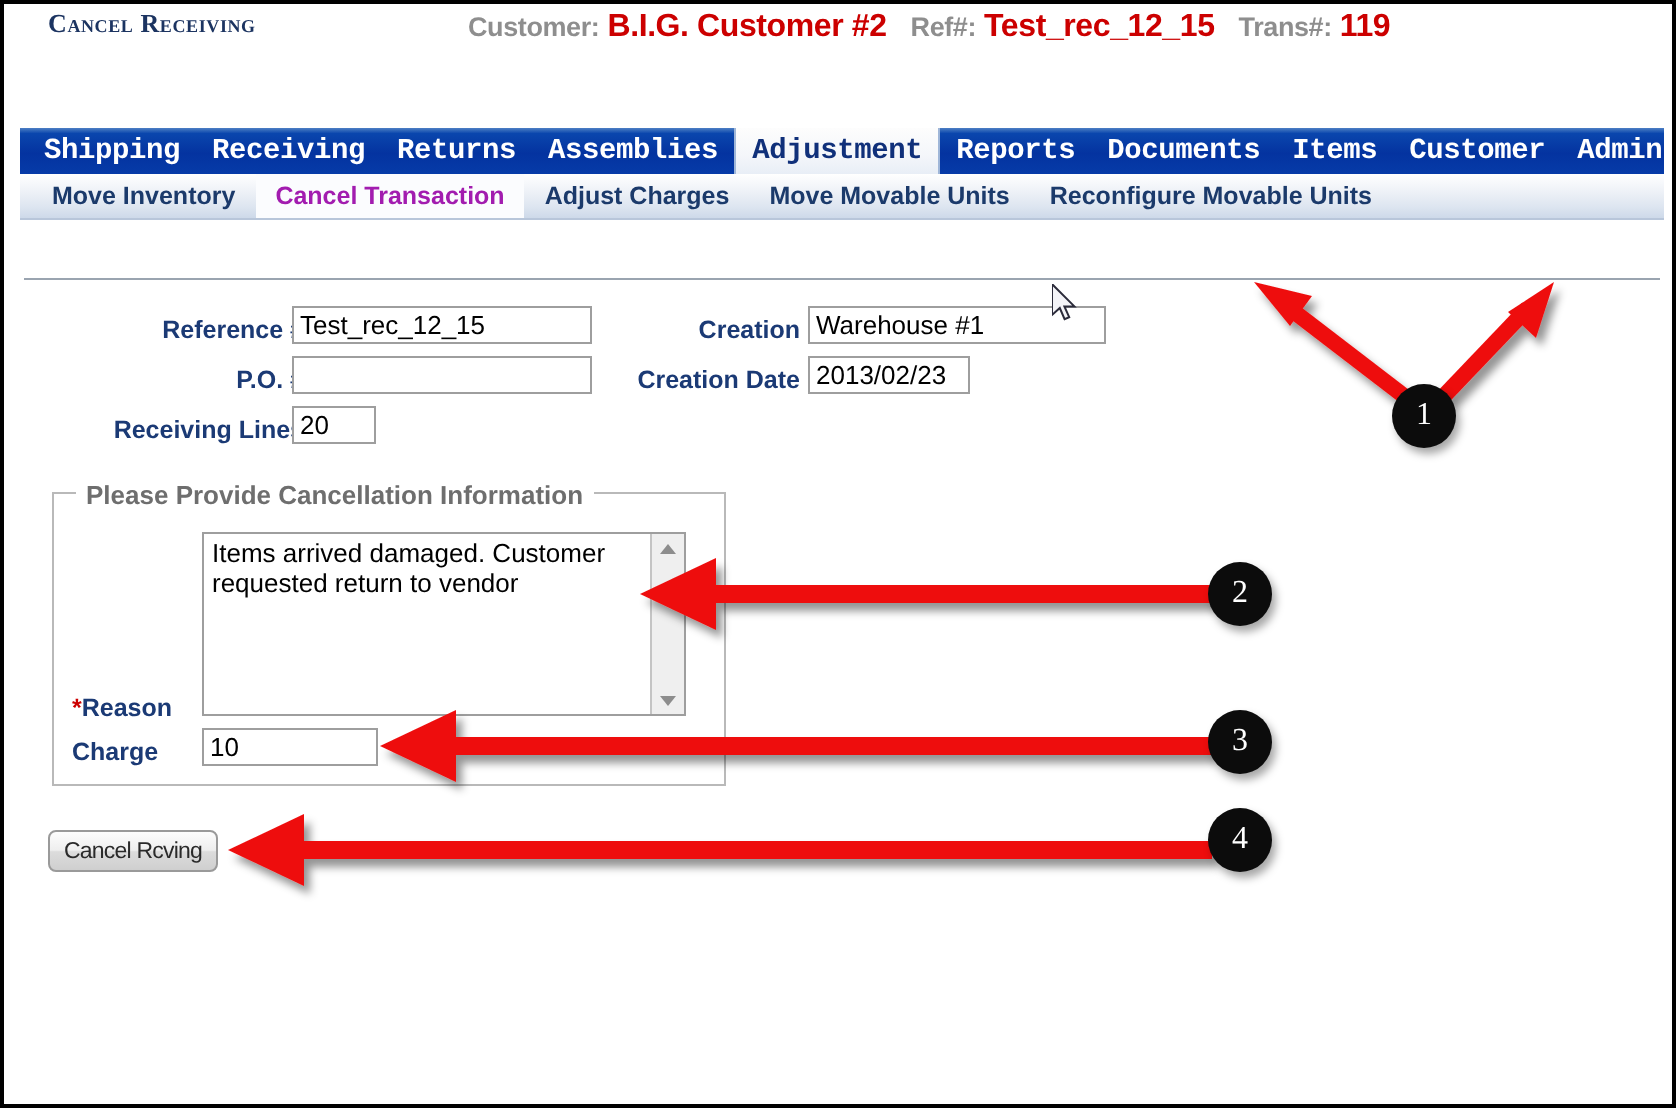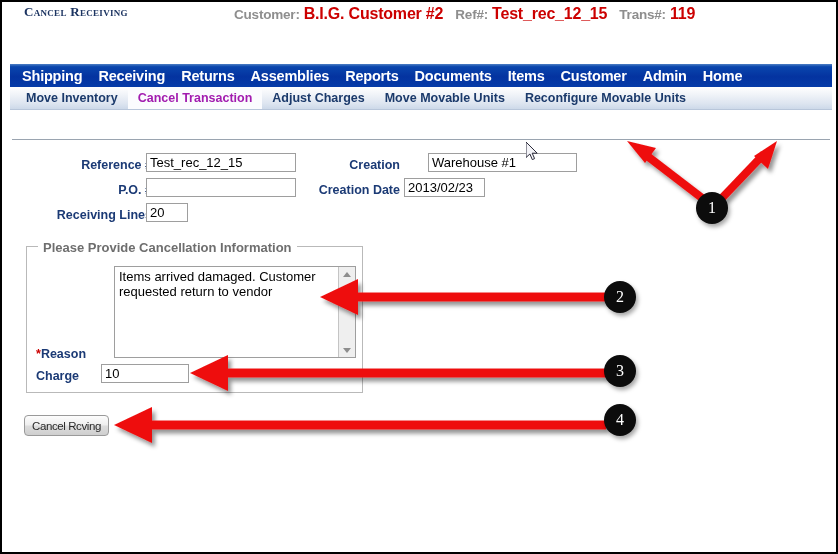--- a/index.html
+++ b/index.html
@@ -33,21 +33,21 @@
     display: flex;
     align-items: stretch;
     padding-left: 4px;
     font-size: 0;
   }
   .mainnav .navitem {
     display: inline-flex;
     align-items: center;
     padding: 0 8px;
     color: #ffffff;
-    font-family: Liberation Sans, sans-serif;
+    font-family: Liberation Mono, monospace;
     font-size: 14.5px;
     font-weight: bold;
     letter-spacing: -0.2px;
     white-space: nowrap;
     cursor: default;
   }
   .mainnav .navitem.active {
     background: linear-gradient(to bottom, #fdfdfd 0%, #f4f6fa 60%, #e8eef6 100%);
     color: #10307a;
     border-left: 1px solid #9fb6d8;
@@ -182,21 +182,20 @@
   .reason-label .star { color: #cc0000; }
 
   .textarea-wrap {
     position: absolute;
     left: 99px; top: 264px;
     width: 242px; height: 92px;
     box-sizing: border-box;
     border: 1px solid #9e9e9e;
     background: #ffffff;
     display: flex;
-    margin-left: 13px;
   }
   .textarea-body {
     flex: 1;
     padding: 2px 4px;
     font-family: "Liberation Sans", sans-serif;
     font-size: 13px;
     line-height: 15px;
     color: #000000;
     overflow: hidden;
     white-space: pre-wrap;
@@ -281,20 +280,23 @@
       </div>
     <div class="navitem">
         <span>Receiving</span>
       </div>
     <div class="navitem">
         <span>Returns</span>
       </div>
     <div class="navitem">
         <span>Assemblies</span>
       </div>
+    <div class="navitem active">
+        <span>Adjustment</span>
+      </div>
     <div class="navitem">
         <span>Reports</span>
       </div>
     <div class="navitem">
         <span>Documents</span>
       </div>
     <div class="navitem">
         <span>Items</span>
       </div>
     <div class="navitem">
@@ -336,21 +338,21 @@
   <div class="formlabel" style="left:30px; top:156px; width:120px;">Reference #</div>
   <input class="txtbox" style="left: 144px; top: 151px; width: 150px;" type="text" value="Test_rec_12_15">
 
   <div class="formlabel" style="left:30px; top:181px; width:120px;">P.O. #</div>
   <input class="txtbox" style="left: 144px; top: 176px; width: 150px;" type="text" value="">
 
   <div class="formlabel" style="left:14px; top:206px; width:136px;">Receiving Lines</div>
   <input class="txtbox" style="left: 144px; top: 201px; width: 42px;" type="text" value="20">
 
   <div class="formlabel" style="left:285px; top:156px; width:113px;">Creation</div>
-  <input class="txtbox" style="left: 402px; top: 151px; width: 149px; margin-left: 24px;" type="text" value="Warehouse #1">
+  <input class="txtbox" style="left: 402px; top: 151px; width: 149px;" type="text" value="Warehouse #1">
 
   <div class="formlabel" style="left:285px; top:181px; width:113px;">Creation Date</div>
   <input class="txtbox" style="left: 402px; top: 176px; width: 81px;" type="text" value="2013/02/23">
 
   <div class="fieldset"></div>
   <div class="fieldset-legend">Please Provide Cancellation Information</div>
 
   <div class="reason-label"><span class="star">*</span><span>Reason</span></div>
 
   <div class="textarea-wrap">

